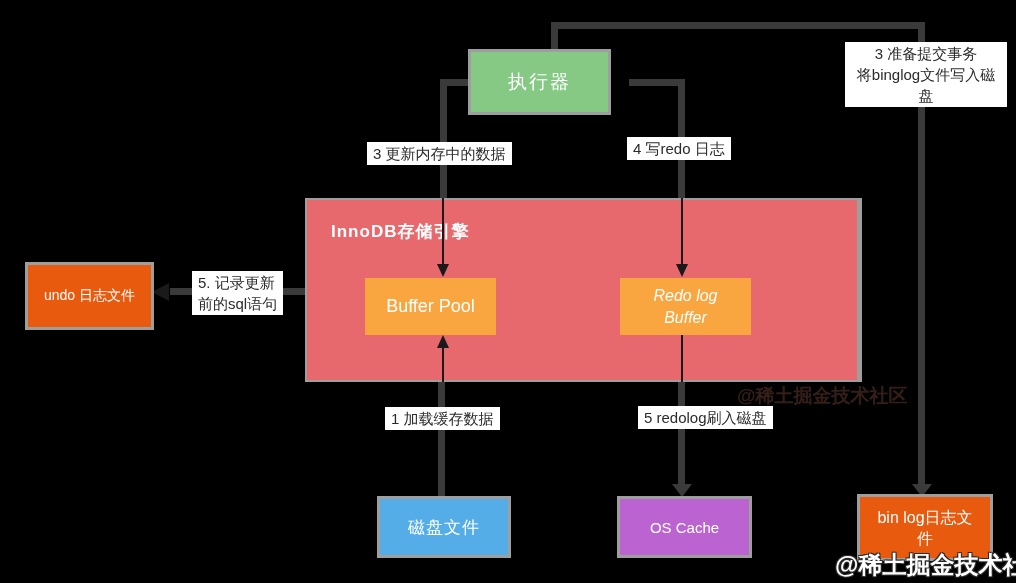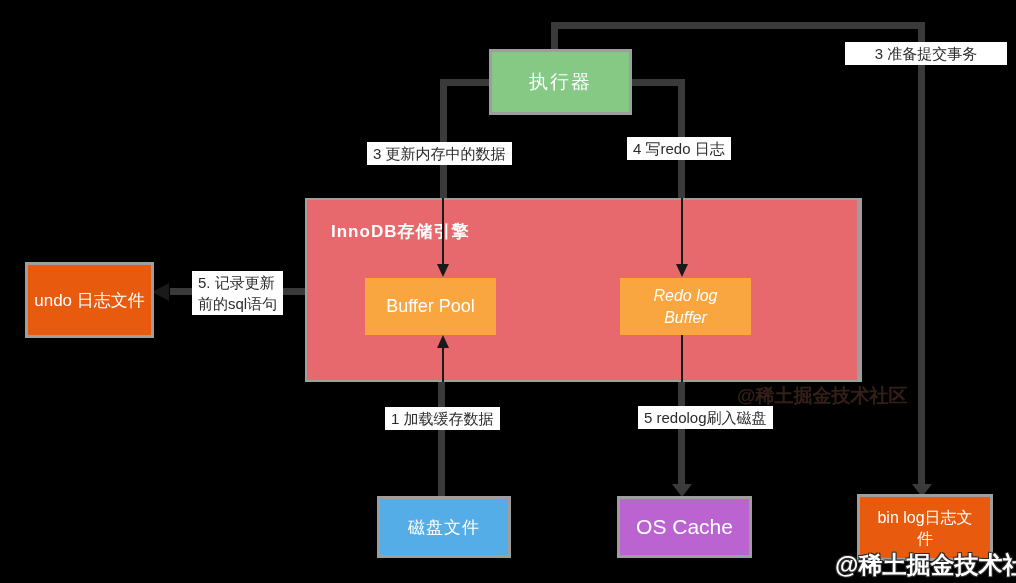--- a/index.html
+++ b/index.html
@@ -15,28 +15,28 @@
   .node {
     position: absolute;
     display: flex;
     align-items: center;
     justify-content: center;
     text-align: center;
     color: #ffffff;
   }
   .bordered { border: 3px solid var(--c-border_gray, #9e9e9e); }
 
-  #executor   { left: 489px; top: 49px;  width: 143px; height: 66px; background: var(--c-green);  font-size: 19px; letter-spacing: 2px; }
+  #executor   { left: 468px; top: 49px;  width: 143px; height: 66px; background: var(--c-green);  font-size: 19px; letter-spacing: 2px; }
   #innodb     { left: 305px; top: 198px; width: 557px; height: 184px; background: var(--c-red); border: 2px solid var(--c-border_gray); border-right-width: 5px; }
   #innodb-title { position: absolute; left: 24px; top: 20px; color: #fff; font-size: 17px; font-weight: bold; letter-spacing: 1px; }
   #buffer-pool { left: 365px; top: 278px; width: 131px; height: 57px; background: var(--c-orange); font-size: 18px; }
   #redo-buffer { left: 620px; top: 278px; width: 131px; height: 57px; background: var(--c-orange); font-size: 16px; line-height: 22px; padding: 0 18px; font-style: italic; }
-  #undo-file  { left: 25px;  top: 262px; width: 129px; height: 76px; background: var(--c-deep_orange); font-size: 17px; }
+  #undo-file  { left: 25px;  top: 262px; width: 129px; height: 68px; background: var(--c-deep_orange); font-size: 14px; }
   #disk-file  { left: 377px; top: 496px; width: 134px; height: 62px; background: var(--c-blue);   font-size: 17px; letter-spacing: 1px; }
-  #os-cache   { left: 617px; top: 496px; width: 135px; height: 62px; background: var(--c-purple); font-size: 21px; }
+  #os-cache   { left: 617px; top: 496px; width: 135px; height: 62px; background: var(--c-purple); font-size: 15px; }
   #binlog-file{ left: 857px; top: 494px; width: 136px; height: 67px; background: var(--c-deep_orange); font-size: 16px; line-height: 21px; padding: 0 10px; }
 
   .line  { position: absolute; background: var(--c-line_dark, #3a3a3a); }
   .thin  { position: absolute; background: var(--c-arrow_black, #1a1a1a); width: 2px; }
   .arrow { position: absolute; width: 0; height: 0; }
 
   
   #seg6-stub { left: 551px; top: 22px; width: 7px;  height: 30px; }
   #seg6-top  { left: 551px; top: 22px; width: 374px; height: 7px; }
   #seg6-down { left: 918px; top: 22px; width: 7px;  height: 462px; }
@@ -167,16 +167,17 @@
 </div>
 
 <div class="edge-label" id="label-step3">3 更新内存中的数据</div>
 
 <div class="edge-label" id="label-step4">4 写redo 日志</div>
 
 <div class="edge-label" id="label-step5">5 redolog刷入磁盘</div>
 
 <div class="edge-label" id="label-step6">
   <div>3 准备提交事务</div>
+  <div>将binglog文件写入磁盘</div>
 </div>
 
 <div id="watermark-faint">@稀土掘金技术社区</div>
 <div id="watermark">@稀土掘金技术社区</div>
 
 </body></html>

